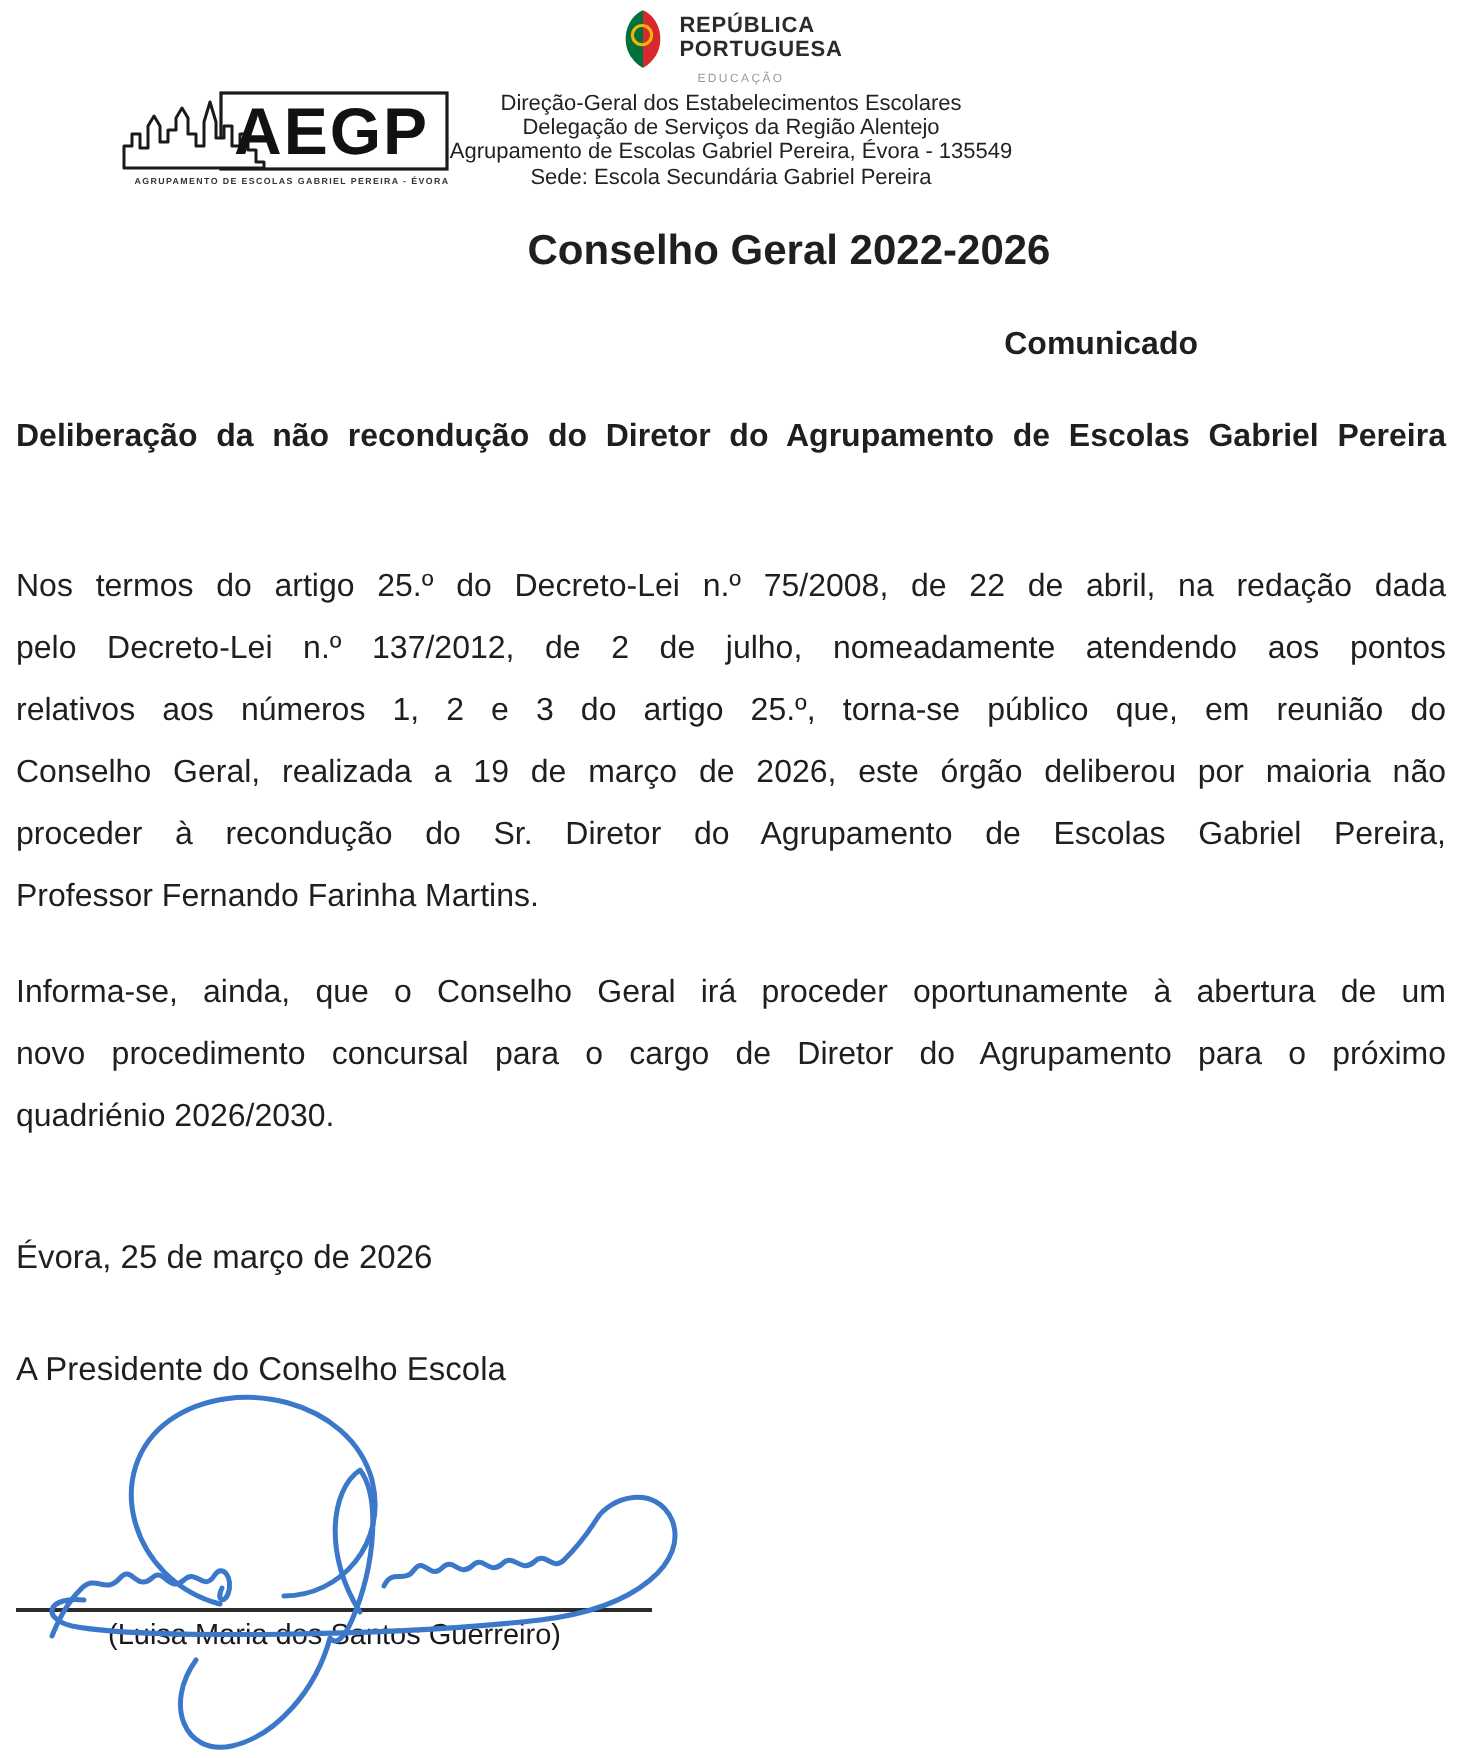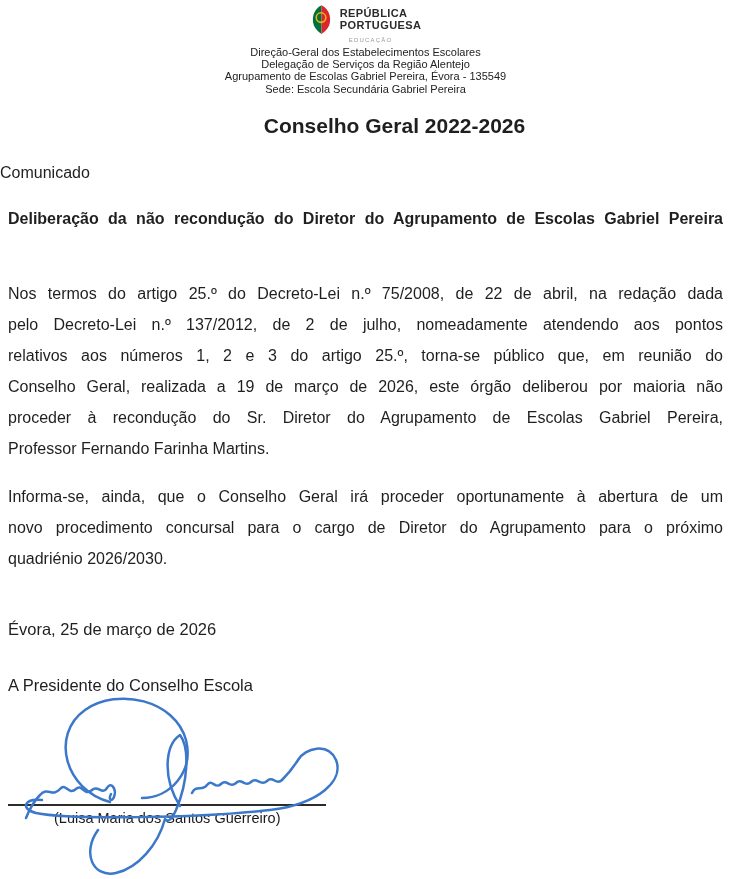--- a/index.html
+++ b/index.html
@@ -40,21 +40,21 @@
   
   .aegp-logo { position: absolute; left: 60px; top: 43px; }
 
   
   .doc-title {
     position: absolute; top: 114px; left: 0; width: 731px;
     text-align: center; font-size: 21px; font-weight: bold; margin-left: 29px;
   }
   .doc-subtitle {
     position: absolute; top: 164px; left: 0; width: 599px;
-    text-align: left; font-size: 16px; font-weight: normal;
+    text-align: right; font-size: 16px; font-weight: bold;
   }
   .text-block { position: absolute; left: 8px; width: 715px; font-size: 16px; line-height: 31px; }
   .heading-block { top: 203px; font-weight: bold; }
   .para1-block { top: 278px; }
   .para2-block { top: 481px; }
   .jline { text-align: justify; text-align-last: justify; white-space: normal; }
   .jline.last { text-align-last: left; }
 
   .place-date { position: absolute; left: 8px; top: 620px; font-size: 16.5px; }
   .signer-role { position: absolute; left: 8px; top: 676px; font-size: 16.5px; }
@@ -99,20 +99,28 @@
     </div>
     <div class="gov-dept">EDUCAÇÃO</div>
     <div class="org-lines">
       <div>Direção-Geral dos Estabelecimentos Escolares</div>
       <div>Delegação de Serviços da Região Alentejo</div>
       <div>Agrupamento de Escolas Gabriel Pereira, Évora - 135549</div>
       <div>Sede: Escola Secundária Gabriel Pereira</div>
     </div>
   </div>
 
+  <div class="aegp-logo">
+    <svg width="172" height="58" viewBox="0 0 172 58">
+      <rect class="aegp-rect" x="50.5" y="3.5" width="113" height="38"></rect>
+      <path class="skyline" d="M2,41 L2,30 L6,30 L6,24 L10,24 L10,31 L14,31 L14,20 L17,15 L20,20 L20,28 L24,28 L24,22 L28,22 L28,16 L31,11 L34,16 L34,24 L38,24 L38,30 L42,30 L42,18 L45,8 L48,18 L48,26 L52,26 L52,20 L56,20 L56,30 L60,30 L60,24 L64,24 L64,32 L68,32 L68,38 L72,38 L72,41 Z"></path>
+      <text class="aegp-acronym" x="57" y="34">AEGP</text>
+      <text class="aegp-strip" x="86" y="49" text-anchor="middle">AGRUPAMENTO DE ESCOLAS GABRIEL PEREIRA - ÉVORA</text>
+    </svg>
+  </div>
 
   <div class="doc-title">Conselho Geral 2022-2026</div>
   <div class="doc-subtitle">Comunicado</div>
 
   <div class="text-block heading-block">
       <div class="jline">Deliberação da não recondução do Diretor do Agrupamento de Escolas Gabriel Pereira</div>
     </div>
 
   <div class="text-block para1-block">
       <div class="jline">Nos termos do artigo 25.º do Decreto-Lei n.º 75/2008, de 22 de abril, na redação dada</div>

